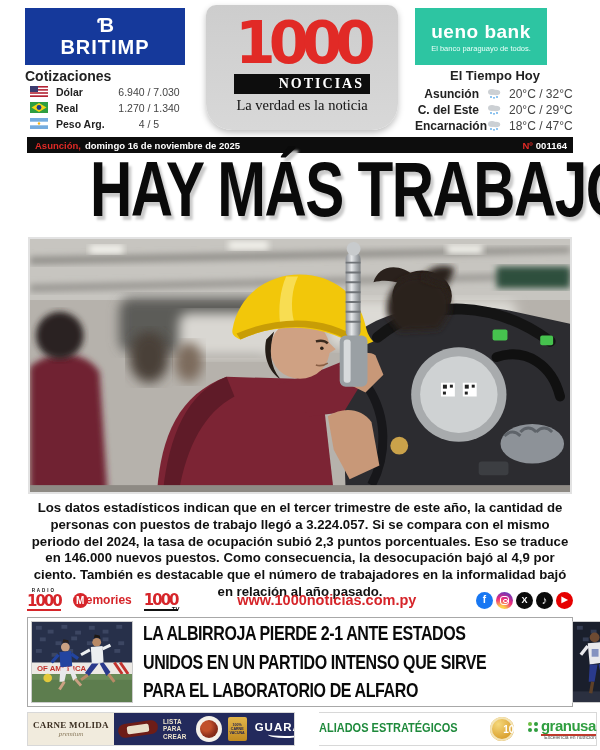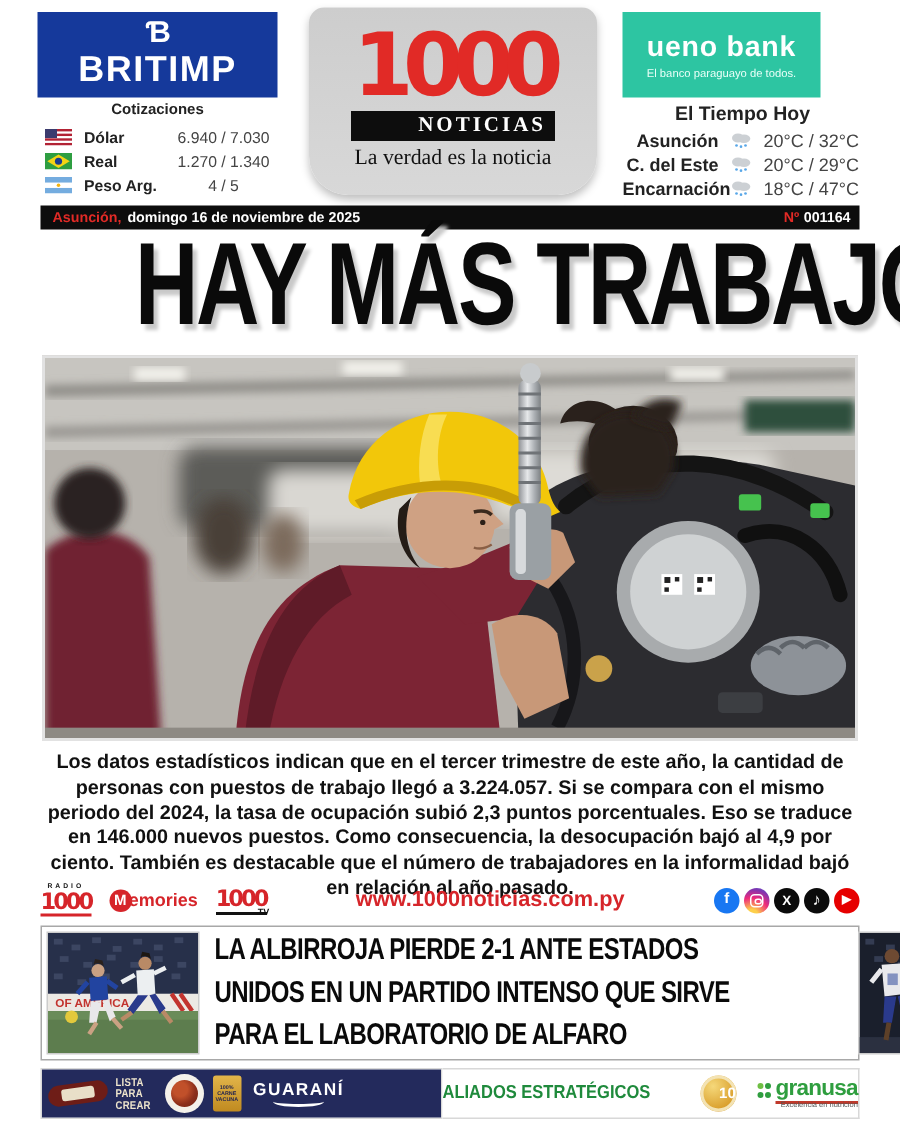--- a/index.html
+++ b/index.html
@@ -4,22 +4,22 @@
 <style>
   * { margin:0; padding:0; box-sizing:border-box; }
   html,body { width:600px; }
   body { font-family:"Liberation Sans", sans-serif; background:#ffffff; position:relative; width:600px; height:750px; overflow:hidden; }
   .abs { position:absolute; }
 
   
   .britimp-panel { left:25px; top:8px; width:160px; height:57px; background:#15399b; color:#fff;
     display:flex; flex-direction:column; align-items:center; justify-content:center; gap:1px; }
   .britimp-glyph { font-weight:bold; font-size:20px; line-height:1; letter-spacing:-1px; }
-  .britimp-word { font-weight:bold; font-size:24px; letter-spacing:1px; }
-  .cotiz-title { left:25px; top:68px; width:160px; text-align:center; font-weight:bold; font-size:10px; color:#222; }
+  .britimp-word { font-weight:bold; font-size:20px; letter-spacing:1px; }
+  .cotiz-title { left:25px; top:68px; width:160px; text-align:left; font-weight:bold; font-size:14px; color:#222; }
   .rates { left:30px; top:86px; width:155px; font-size:10.5px; color:#222; }
   .rate-row { display:flex; align-items:flex-start; height:15px; margin-bottom:1px; }
   .rate-flag { width:18px; height:11px; margin-right:8px; flex:0 0 18px; }
   .rate-name { font-weight:bold; width:58px; }
   .rate-val { color:#444; width:70px; text-align:center; }
 
   .masthead-card { left:206px; top:5px; width:192px; height:125px;
     background:linear-gradient(#cdcdcd,#d8d8d8); border-radius:10px 10px 26px 26px;
     box-shadow:0 3px 6px rgba(0,0,0,.25); text-align:center; }
   .masthead-number { font-family:"DejaVu Sans", sans-serif; font-weight:bold; font-size:58px; line-height:1;
@@ -110,21 +110,21 @@
   .plate { width:26px; height:26px; border-radius:50%; background:#f4f1ea; margin-left:5px; flex:0 0 26px; position:relative; }
   .plate::after { content:""; position:absolute; left:4px; top:4px; width:18px; height:18px; border-radius:50%;
     background:radial-gradient(circle at 35% 35%, #c1502a 0 28%, #8c2f1b 60%, #6f2414 100%); }
   .badge-meat { width:19px; height:24px; background:linear-gradient(#e2b54a,#c08a20); border-radius:2px; margin-left:6px;
     display:flex; flex-direction:column; align-items:center; justify-content:center; line-height:1.15; flex:0 0 19px; }
   .badge-meat div { font-size:3.6px; font-weight:bold; color:#23244f; }
   .guarani-brand { margin-left:8px; display:flex; flex-direction:column; align-items:center; }
   .guarani-word { color:#fff; font-weight:bold; font-size:11.5px; letter-spacing:1px; }
   .guarani-smile { width:34px; height:7px; border-bottom:2px solid #fff; border-radius:50%; margin-top:-2px; }
 
-  .ad-granusa { flex:1; background:#fff; border:1px solid #d8d8d8; border-left:none; display:flex; align-items:center; justify-content:center; gap:14px; }
+  .ad-granusa { flex:1; background:#fff; border:1px solid #d8d8d8; border-left:none; display:flex; align-items:center; justify-content:center; gap:14px;margin-left:24px; }
   .granusa-claim { line-height:1.05; }
   .granusa-l1 { color:#1f8a3c; font-weight:bold; font-size:12.5px; transform:scaleX(.88); transform-origin:left; white-space:nowrap; }
   .granusa-l2 { color:#1f8a3c; font-size:11px; white-space:nowrap; }
   .granusa-l2 .en { font-weight:bold; font-size:9.5px; letter-spacing:.5px; }
   .granusa-l2 .script { font-family:"Liberation Serif", serif; font-style:italic; font-weight:bold; font-size:13px; }
   .badge-10 { width:24px; height:24px; border-radius:50%; background:radial-gradient(circle at 35% 30%, #f5d87a, #d99e2b 70%, #b57d14);
     color:#fff; font-weight:bold; font-size:10px; display:flex; align-items:center; justify-content:flex-end; flex:0 0 24px;
     box-shadow:0 0 0 2px #f3e3b4 inset; }
   .granusa-brand { display:flex; align-items:flex-start; gap:3px; }
   .granusa-dots { display:grid; grid-template-columns:4px 4px; gap:1.5px; margin-top:4px; }
@@ -461,20 +461,24 @@
         <path d="M54,22 L44,32 M70,21 L80,28" stroke="#1d2f6e" stroke-width="3.8"></path>
       </g>
       <circle cx="34" cy="74" r="3.4" fill="#d97b20"></circle>
       <circle cx="78" cy="72" r="3" fill="#d97b20"></circle>
     </svg>
   </div>
 </div>
 
 <div class="abs ads">
   <div class="ad-guarani">
+    <div class="ad-cream">
+      <div class="ad-product">CARNE MOLIDA</div>
+      <div class="ad-product-sub">premium</div>
+    </div>
     <div class="ad-navy">
       <div class="sausage"></div>
       <div class="slogan">
         <div>LISTA</div>
         <div>PARA</div>
         <div>CREAR</div>
       </div>
       <div class="plate"></div>
       <div class="badge-meat">
         <div>100%</div>

